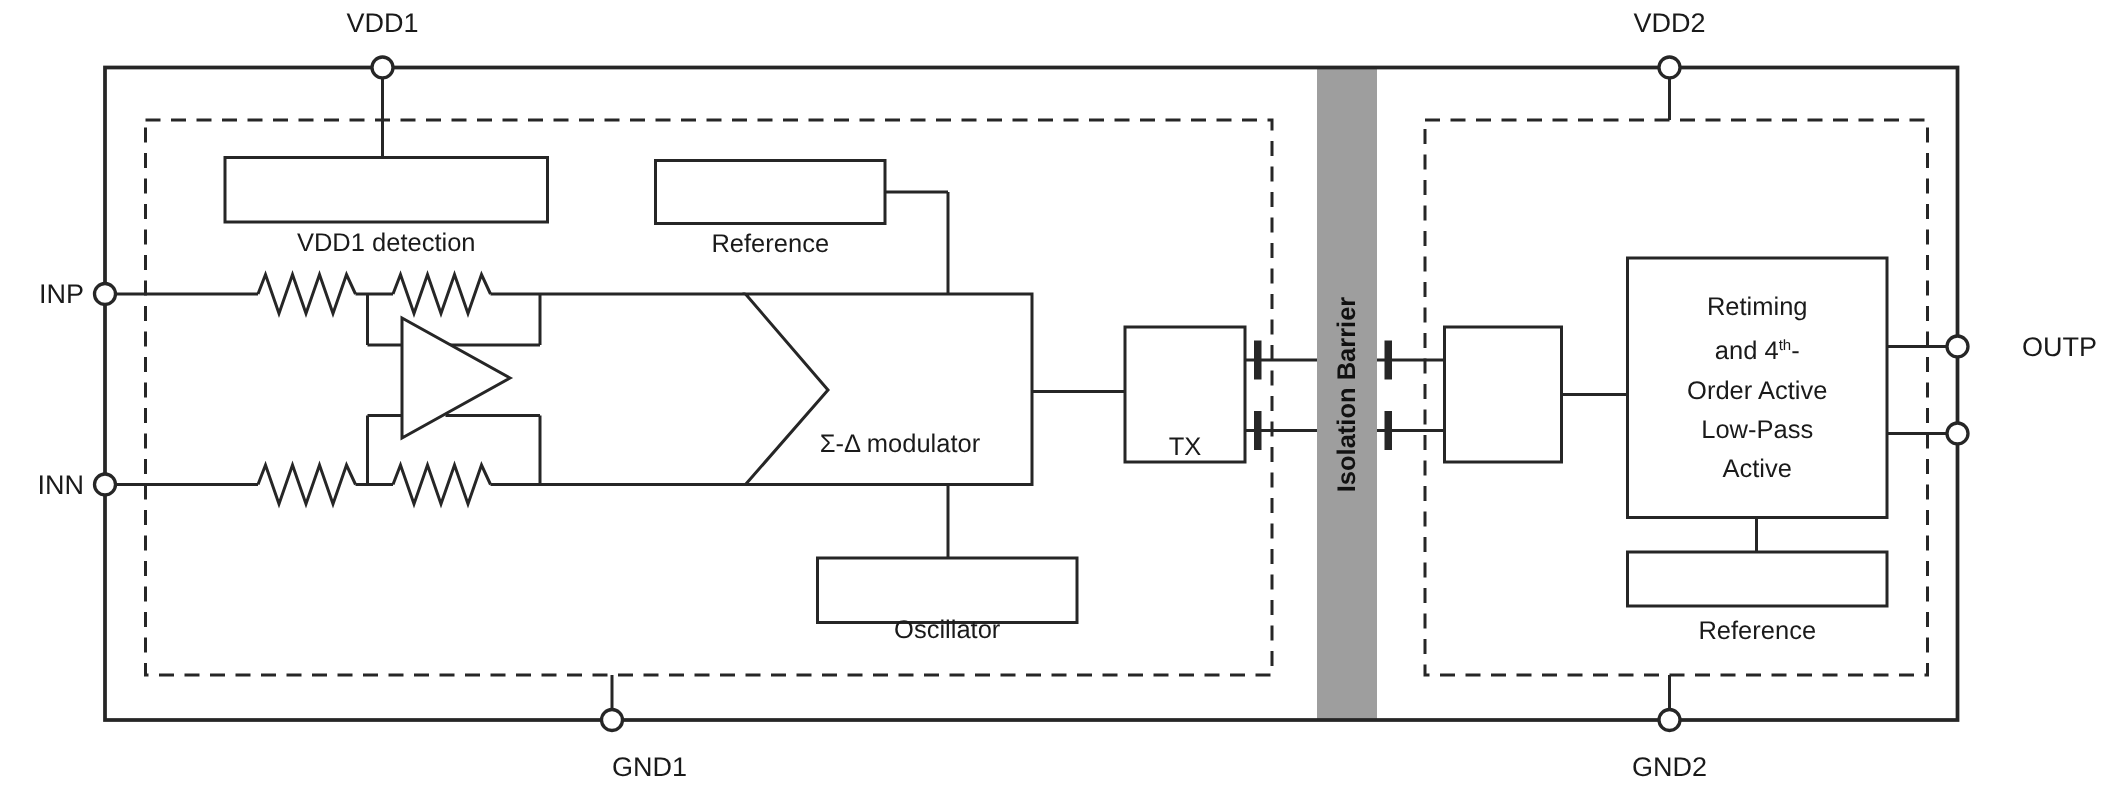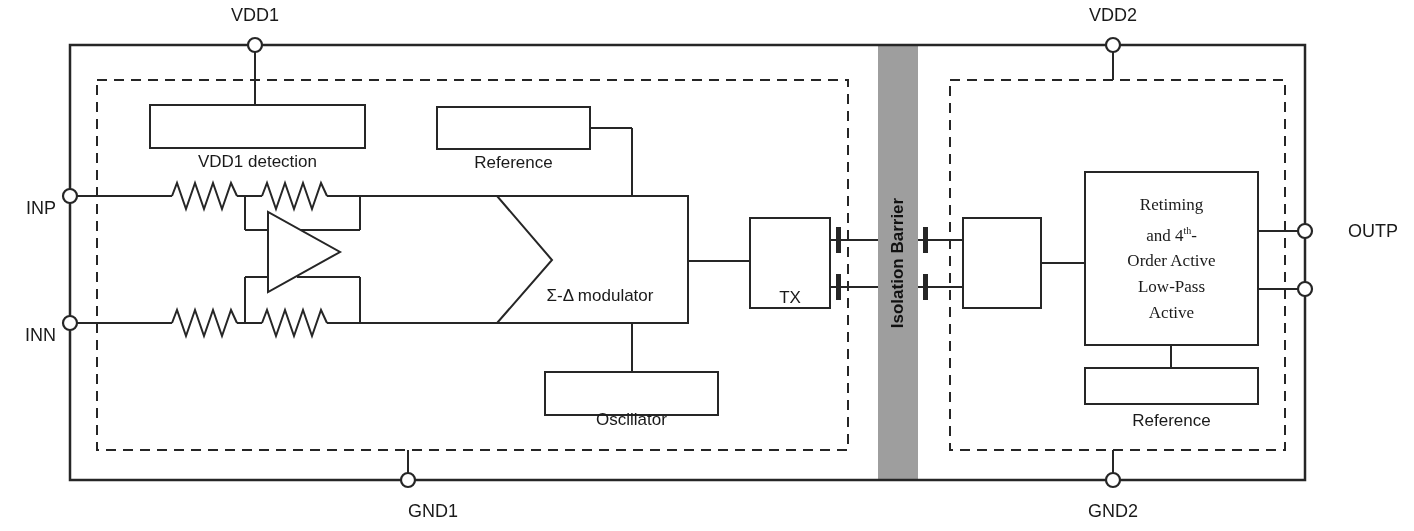--- a/index.html
+++ b/index.html
@@ -32,35 +32,34 @@
   .filter-label{
     position:absolute;
     display:flex;
     flex-direction:column;
     align-items:center;
     justify-content:center;
     text-align:right;
     font-size:17px;
     line-height:26px;
     color:#1a1a1a;
-    font-family:Liberation Serif, serif;
   }
   .barrier-label{
     position:absolute;
     display:flex;
     align-items:center;
     justify-content:center;
     transform:rotate(-90deg);
     font-size:17px;
     font-weight:600;
     color:#111111;
     white-space:nowrap;
   }
   sup{font-size:10px;}
-  .ta-r{text-align:right;margin-top:12px;}
+  .ta-r{text-align:right;}
 </style>
 </head>
 <body>
 
 <div id="canvas">
 
   <svg id="circuit-svg" width="1414" height="531" viewBox="0 0 1414 531">
 
     <g stroke="#262626" stroke-width="2" fill="none">
       <line x1="255" y1="45" x2="255" y2="105"></line>

